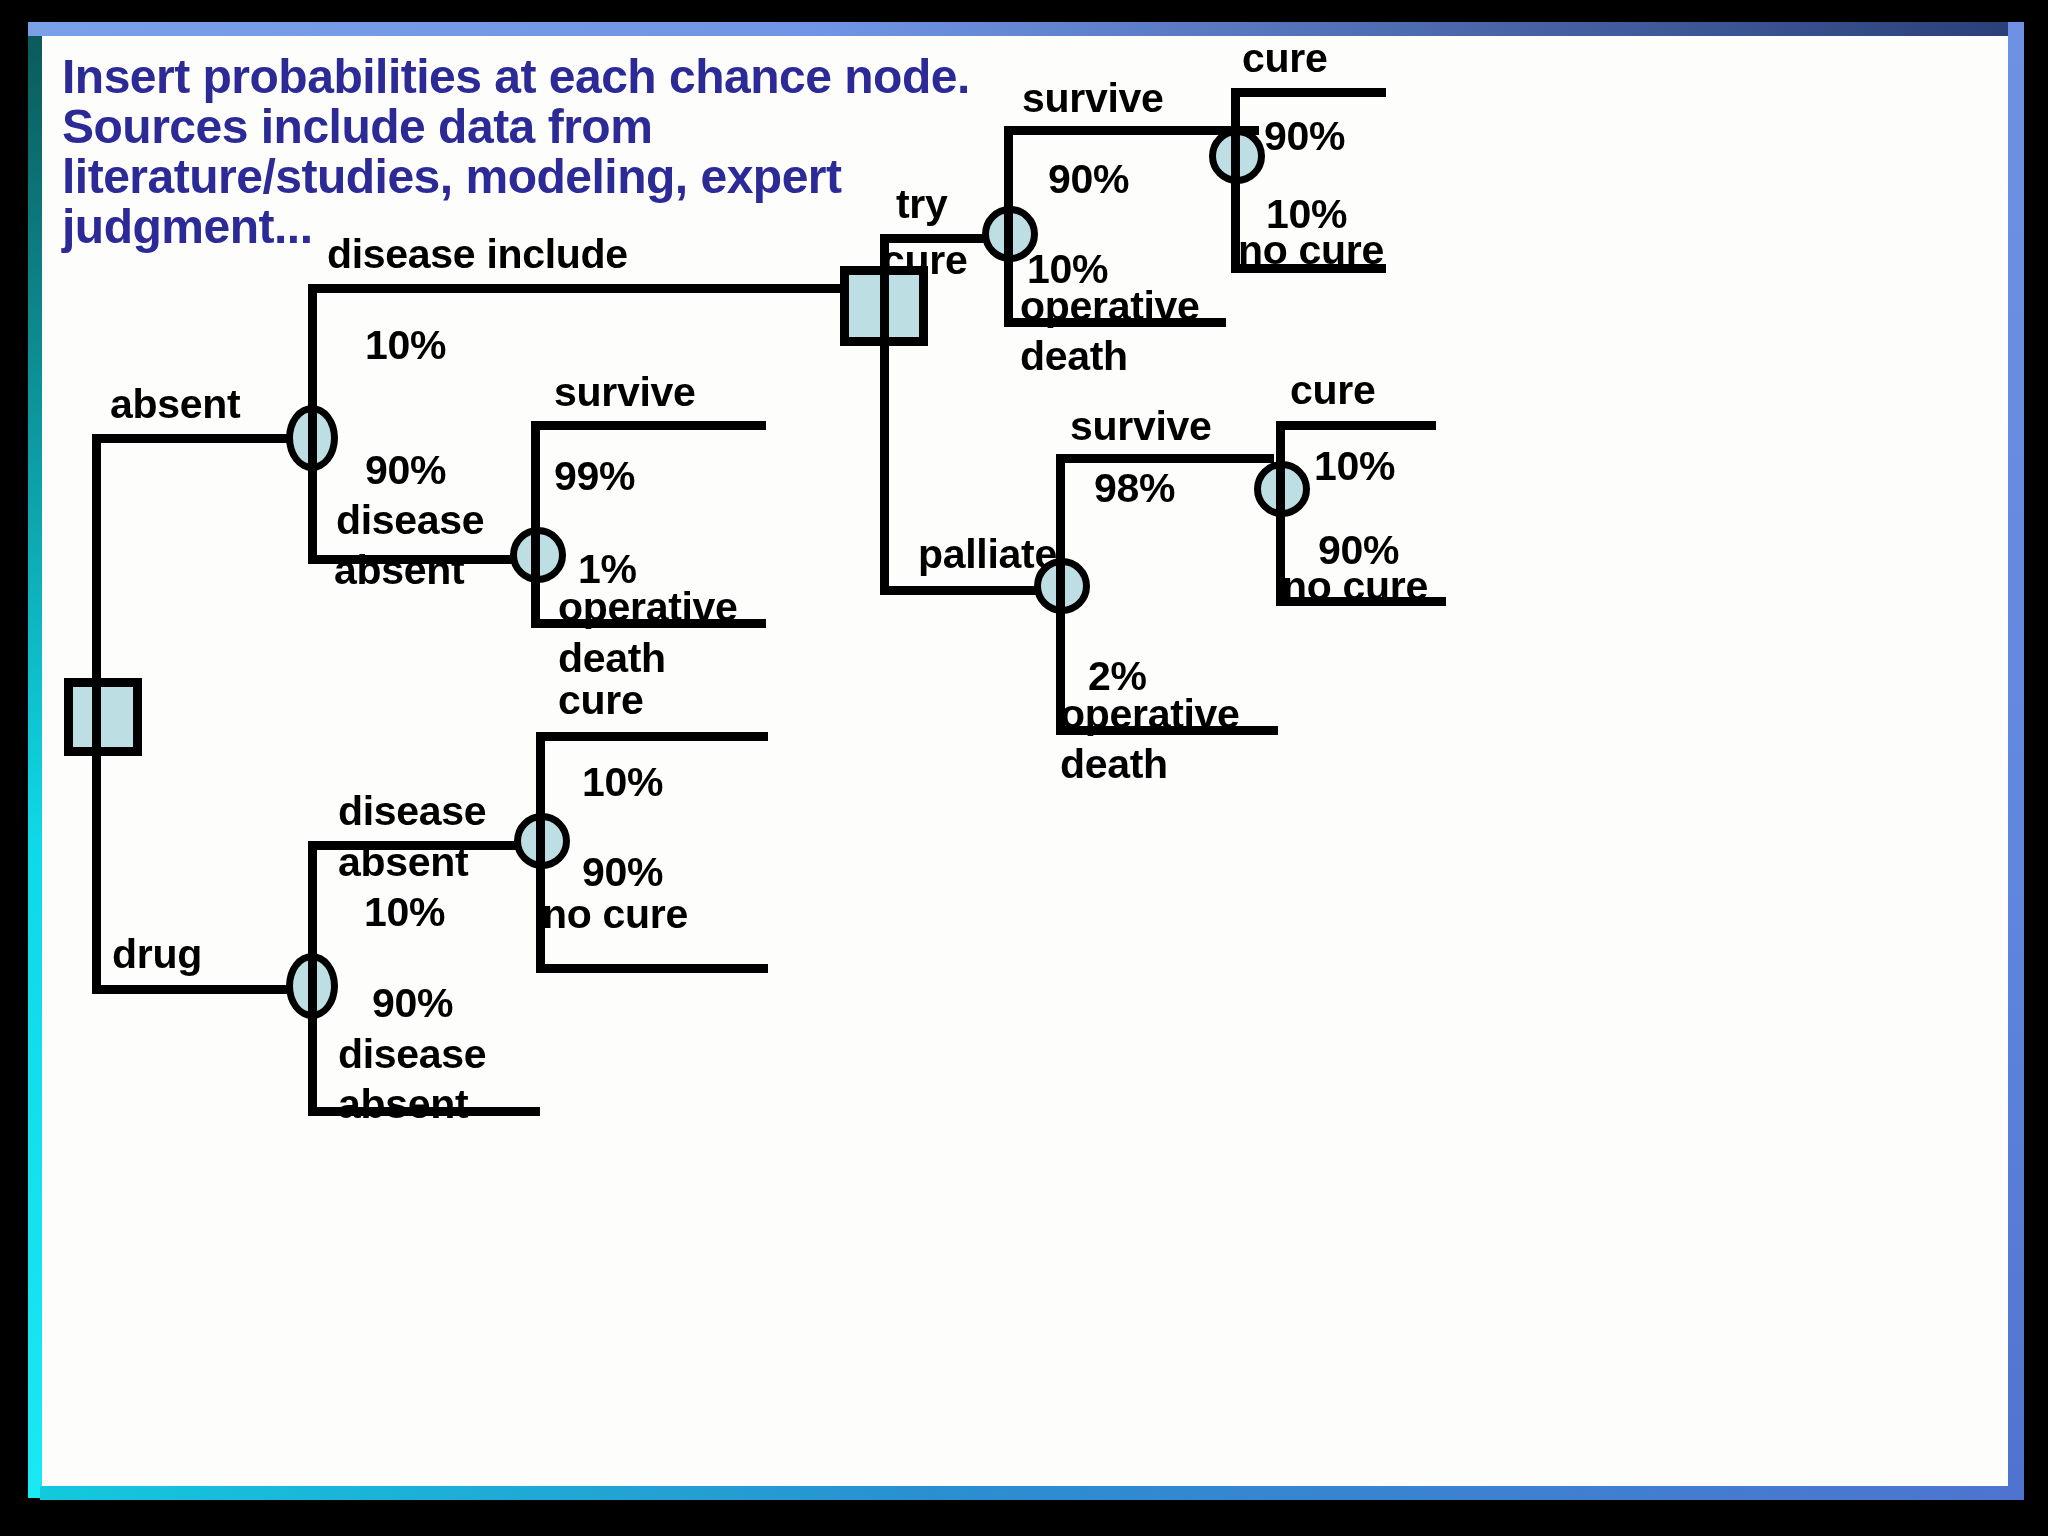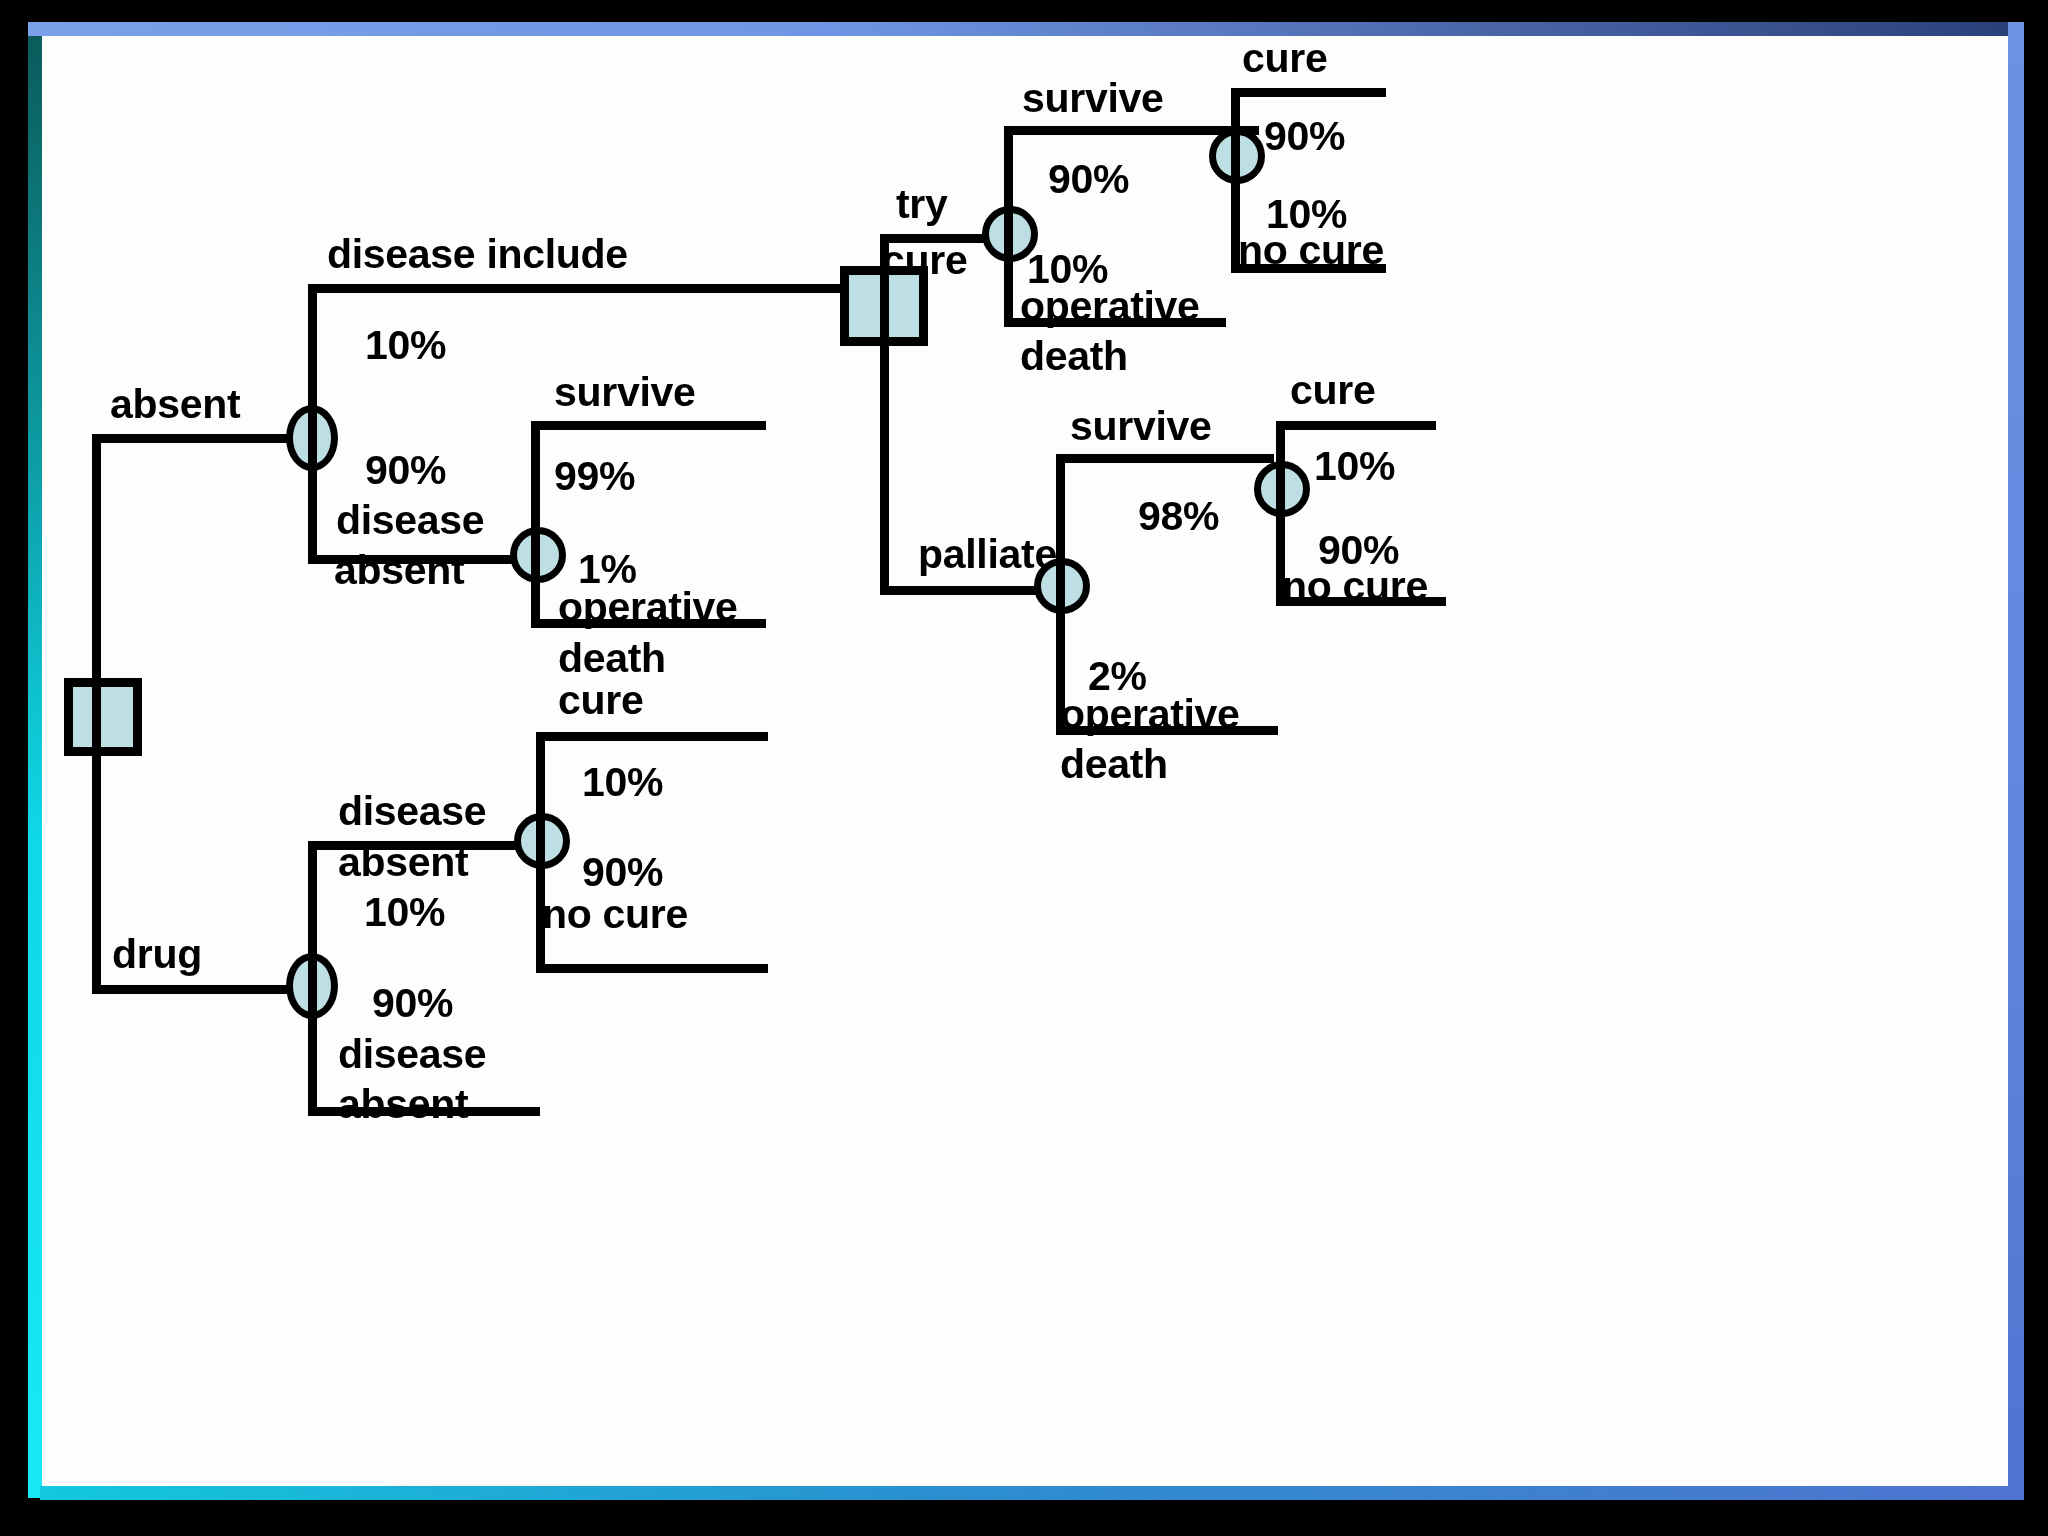--- a/index.html
+++ b/index.html
@@ -44,20 +44,21 @@
 
 <div id="slide">
 
   <div class="edge-top"></div>
   <div class="edge-left"></div>
   <div class="edge-right"></div>
   <div class="edge-bottom"></div>
 
   <div id="canvas">
 
+    <div id="headline">Insert probabilities at each chance node.  Sources include data from literature/studies, modeling, expert judgment...</div>
 
     <div class="decision" style="left:22px;top:642px;width:78px;height:78px;"></div>
 
     <div class="v" style="left:50px;top:398px;height:560px;"></div>
 
     <div class="h" style="left:50px;top:398px;width:220px;"></div>
     <div class="lbl" style="left:68px;top:348px;">absent</div>
 
     <div class="h" style="left:50px;top:949px;width:220px;"></div>
     <div class="lbl" style="left:70px;top:898px;">drug</div>
@@ -114,21 +115,21 @@
     <div class="lbl" style="left:1222px;top:80px;">90%</div>
     <div class="h" style="left:1189px;top:228px;width:155px;"></div>
     <div class="lbl" style="left:1224px;top:158px;">10%</div>
     <div class="lbl" style="left:1196px;top:194px;">no cure</div>
 
     <div class="chance" style="left:992px;top:522px;"></div>
     <div class="v" style="left:1014px;top:418px;height:280px;"></div>
 
     <div class="h" style="left:1014px;top:418px;width:218px;"></div>
     <div class="lbl" style="left:1028px;top:370px;">survive</div>
-    <div class="lbl" style="left:1052px;top:460px;margin-left:44px;">98%</div>
+    <div class="lbl" style="left:1052px;top:432px;">98%</div>
 
     <div class="h" style="left:1014px;top:690px;width:222px;"></div>
     <div class="lbl" style="left:1046px;top:620px;">2%</div>
     <div class="lbl" style="left:1018px;top:658px;">operative</div>
     <div class="lbl" style="left:1018px;top:708px;">death</div>
 
     <div class="chance" style="left:1212px;top:425px;"></div>
     <div class="v" style="left:1234px;top:385px;height:185px;"></div>
     <div class="h" style="left:1234px;top:385px;width:160px;"></div>
     <div class="lbl" style="left:1248px;top:334px;">cure</div>

